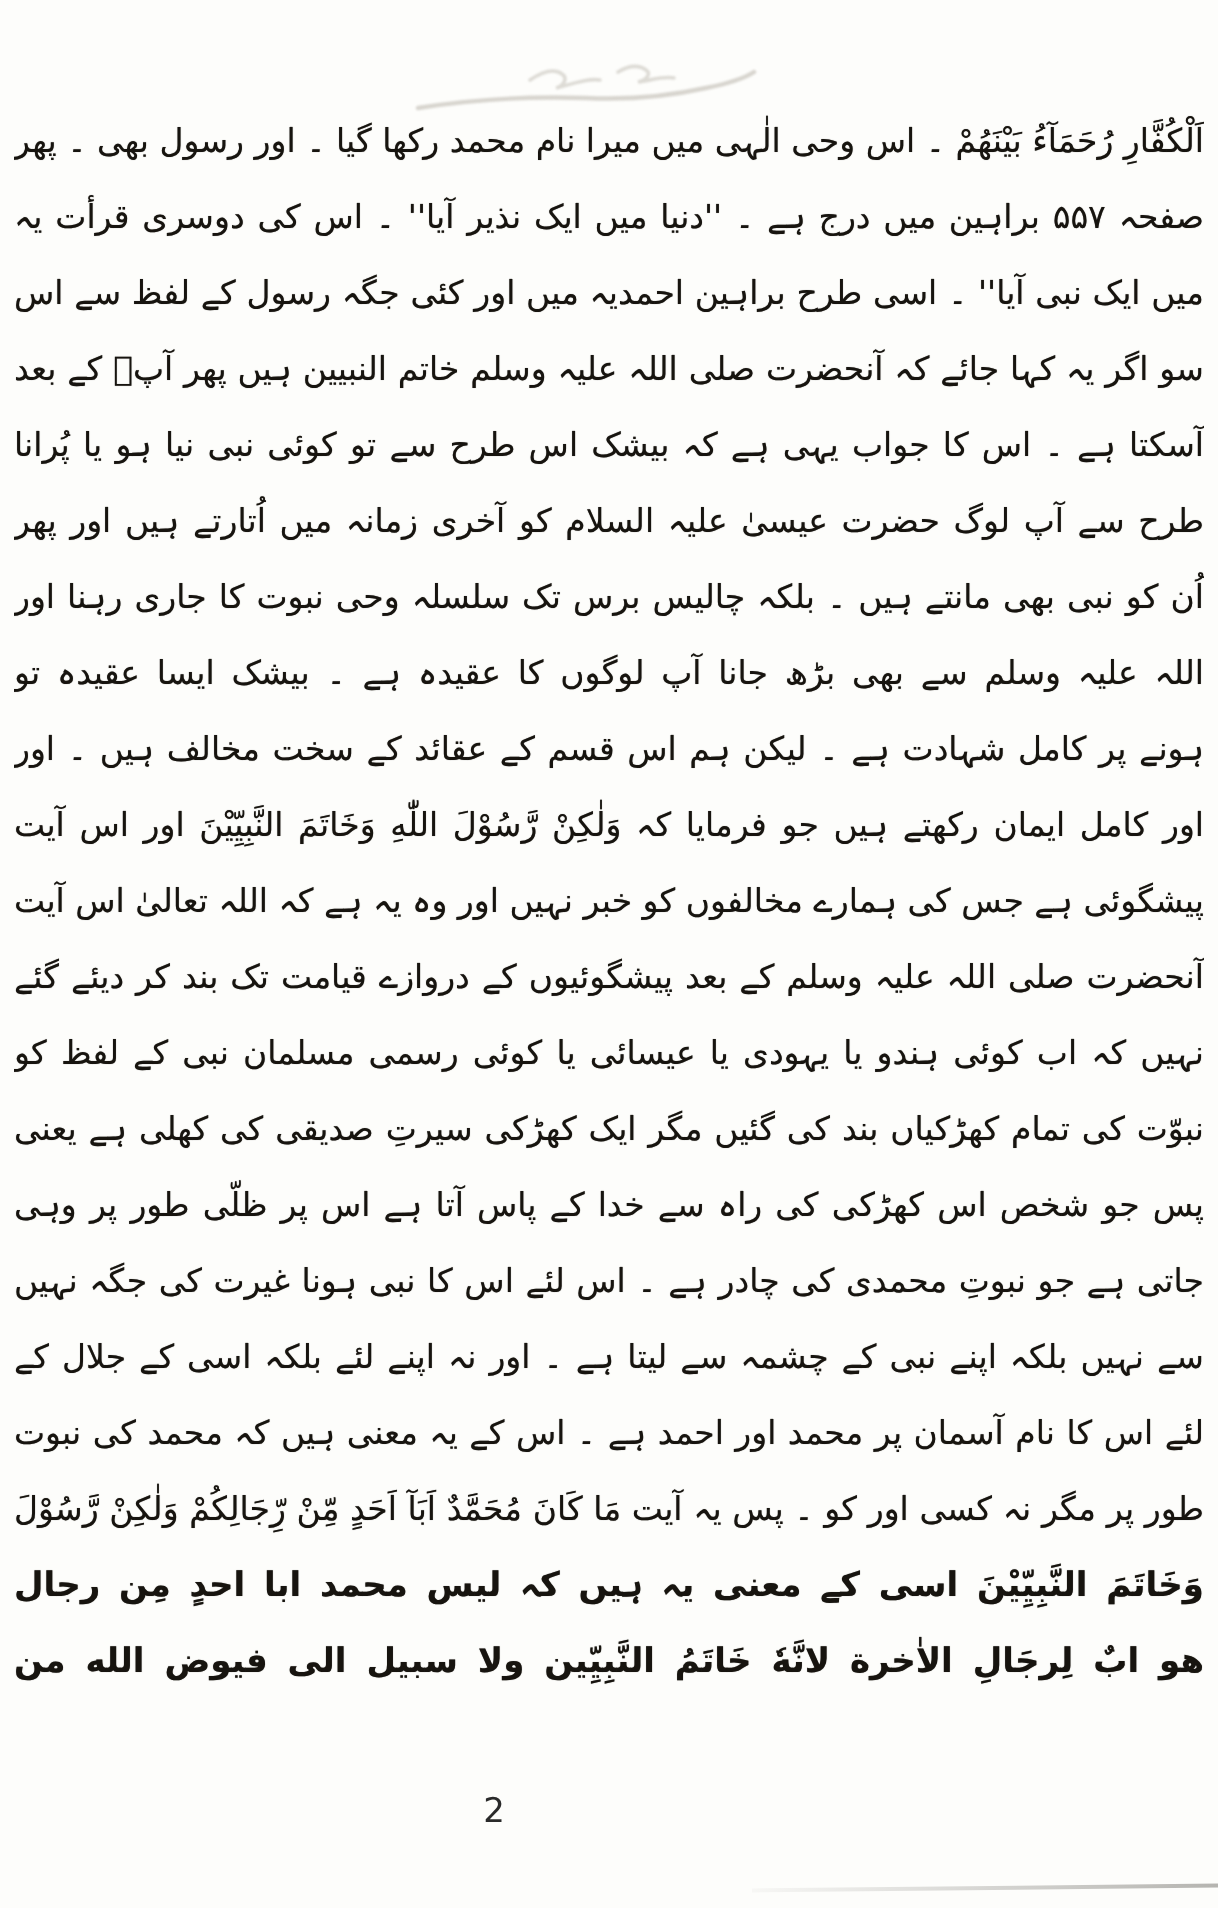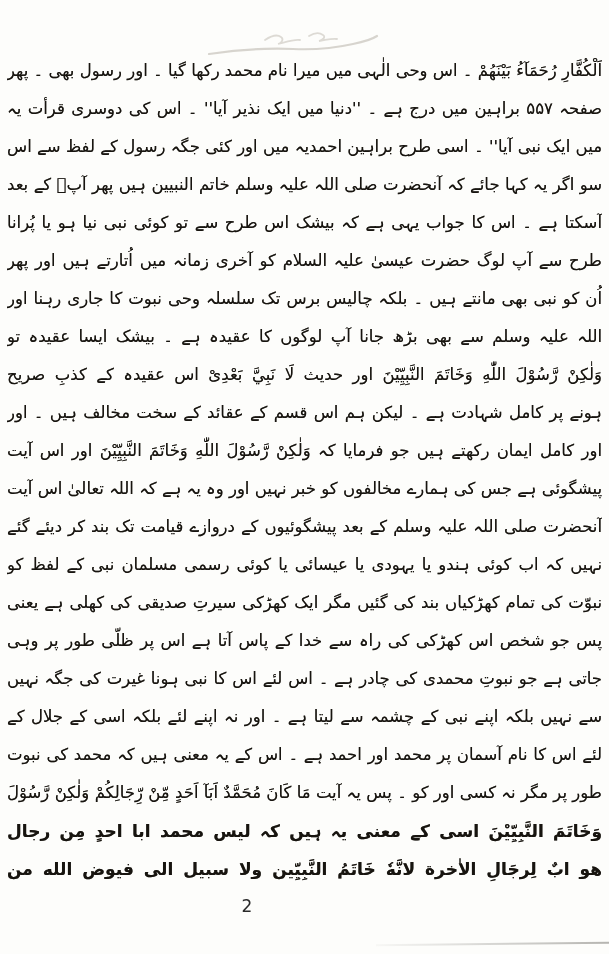--- a/index.html
+++ b/index.html
@@ -86,21 +86,20 @@
 
   <div class="text-block">
     <div class="line">اَلْكُفَّارِ رُحَمَآءُ بَيْنَهُمْ ۔ اس وحی الٰہی میں میرا نام محمد رکھا گیا ۔ اور رسول بھی ۔ پھر یہ وحی اللہ ہے ۔ جو</div>
     <div class="line">صفحہ ۵۵۷ براہین میں درج ہے ۔ ''دنیا میں ایک نذیر آیا'' ۔ اس کی دوسری قرأت یہ ہے کہ ''دنیا</div>
     <div class="line">میں ایک نبی آیا'' ۔ اسی طرح براہین احمدیہ میں اور کئی جگہ رسول کے لفظ سے اس عاجز کو یاد کیا گیا ۔</div>
     <div class="line">سو اگر یہ کہا جائے کہ آنحضرت صلی اللہ علیہ وسلم خاتم النبیین ہیں پھر آپؐ کے بعد اور نبی کس طرح</div>
     <div class="line">آسکتا ہے ۔ اس کا جواب یہی ہے کہ بیشک اس طرح سے تو کوئی نبی نیا ہو یا پُرانا نہیں آسکتا جس</div>
     <div class="line">طرح سے آپ لوگ حضرت عیسیٰ علیہ السلام کو آخری زمانہ میں اُتارتے ہیں اور پھر اس حالت میں</div>
     <div class="line">اُن کو نبی بھی مانتے ہیں ۔ بلکہ چالیس برس تک سلسلہ وحی نبوت کا جاری رہنا اور زمانہ آنحضرت صلی</div>
     <div class="line">اللہ علیہ وسلم سے بھی بڑھ جانا آپ لوگوں کا عقیدہ ہے ۔ بیشک ایسا عقیدہ تو معصیّت ہے اور آیت</div>
-    <div class="line">وَلٰكِنْ رَّسُوْلَ اللّٰهِ وَخَاتَمَ النَّبِيِّيْنَ اور حدیث لَا نَبِيَّ بَعْدِیْ اس عقیدہ کے کذبِ صریح</div>
     <div class="line">ہونے پر کامل شہادت ہے ۔ لیکن ہم اس قسم کے عقائد کے سخت مخالف ہیں ۔ اور ہم اس آیت پر سچا</div>
     <div class="line">اور کامل ایمان رکھتے ہیں جو فرمایا کہ وَلٰكِنْ رَّسُوْلَ اللّٰهِ وَخَاتَمَ النَّبِيِّيْنَ اور اس آیت میں ایک</div>
     <div class="line">پیشگوئی ہے جس کی ہمارے مخالفوں کو خبر نہیں اور وہ یہ ہے کہ اللہ تعالیٰ اس آیت میں فرماتا ہے کہ</div>
     <div class="line">آنحضرت صلی اللہ علیہ وسلم کے بعد پیشگوئیوں کے دروازے قیامت تک بند کر دیئے گئے اور ممکن</div>
     <div class="line">نہیں کہ اب کوئی ہندو یا یہودی یا عیسائی یا کوئی رسمی مسلمان نبی کے لفظ کو اپنی نسبت ثابت کر سکے ۔</div>
     <div class="line">نبوّت کی تمام کھڑکیاں بند کی گئیں مگر ایک کھڑکی سیرتِ صدیقی کی کھلی ہے یعنی فنا فی الرسول کی ۔</div>
     <div class="line">پس جو شخص اس کھڑکی کی راہ سے خدا کے پاس آتا ہے اس پر ظلّی طور پر وہی نبوّت کی چادر پہنائی</div>
     <div class="line">جاتی ہے جو نبوتِ محمدی کی چادر ہے ۔ اس لئے اس کا نبی ہونا غیرت کی جگہ نہیں کیونکہ وہ اپنی ذات</div>
     <div class="line">سے نہیں بلکہ اپنے نبی کے چشمہ سے لیتا ہے ۔ اور نہ اپنے لئے بلکہ اسی کے جلال کے لئے ۔ اس</div>
     <div class="line">لئے اس کا نام آسمان پر محمد اور احمد ہے ۔ اس کے یہ معنی ہیں کہ محمد کی نبوت آخر محمد کو ہی ملی گو بروزی</div>

